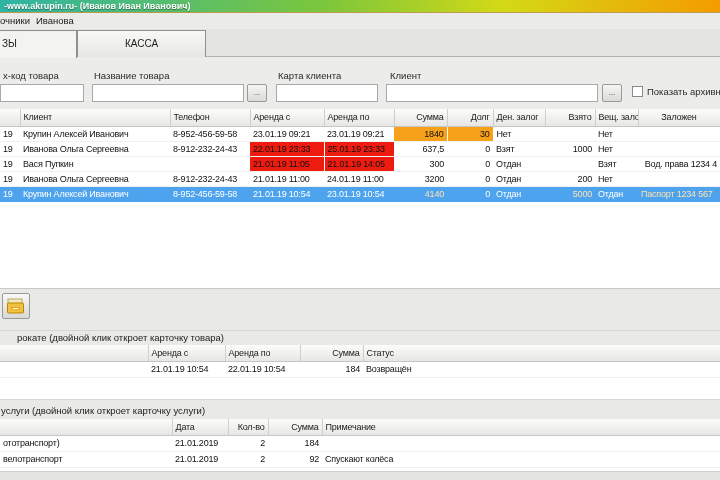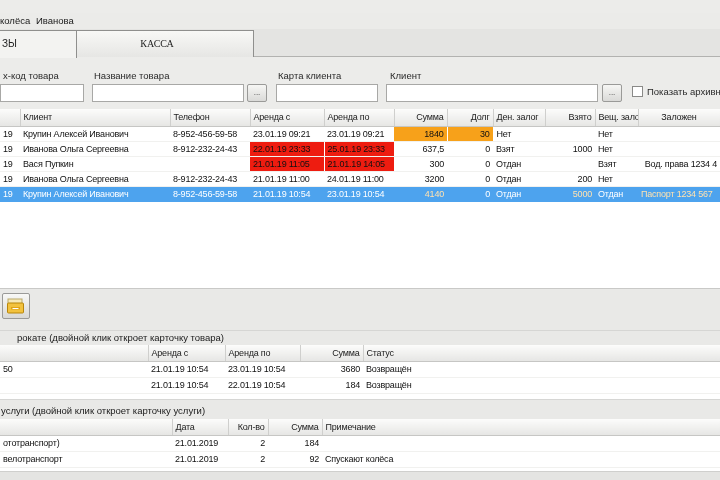--- a/index.html
+++ b/index.html
@@ -20,21 +20,21 @@
   .menu-item.m0 { left:0px; }
   .menu-item.m1 { left:36px; }
 
   
   .tabstrip { position:absolute; left:0; top:29px; width:720px; height:28px; background:#e4e4e2;
     border-bottom:1px solid #b2b2b0; }
   .tab { position:absolute; top:1px; height:27px; font-size:10px; color:#222;
     border:1px solid #8f8f8d; border-bottom:none; background:linear-gradient(#f8f8f6,#e6e6e4); }
   .tab.active { left:-2px; width:79px; background:#f3f3f1; height:28px; z-index:2; }
   .tab.active .tab-label { position:absolute; left:3px; top:7px; }
-  .tab.inactive { left:60px; width:194px;font-family:Liberation Serif, serif; }
+  .tab.inactive { left:77px; width:129px; }
   .tab.inactive .tab-label { position:absolute; left:0; right:0; top:7px; text-align:center; }
 
   
   .filterpanel { position:absolute; left:0; top:57px; width:720px; height:52px; background:#ececea; overflow:hidden; }
   .flabel { position:absolute; top:13px; font-size:9.5px; color:#2a2a2a; white-space:nowrap; }
   .finput { position:absolute; top:27px; height:18px; border:1px solid #a8a8a6; background:#fff;
     font-family:"Liberation Sans",sans-serif; font-size:10px; padding:0 3px; }
   .fbtn { position:absolute; top:27px; width:20px; height:18px; font-size:8px; color:#333;
     border:1px solid #9a9a98; border-radius:2px; background:linear-gradient(#f6f6f4,#dadad8); text-align:center; line-height:16px; cursor:default; }
   .chkwrap { position:absolute; left:632px; top:29px; display:flex; align-items:center; white-space:nowrap; }
@@ -77,23 +77,26 @@
   .bandC .section-title { top:5px; }
 
   .subtableD { position:absolute; left:0; top:419px; width:720px; height:52px; background:#fff; overflow:hidden; }
   .bandE { position:absolute; left:0; top:471px; width:720px; height:9px; background:#e4e4e2; border-top:1px solid #cfcfcd; }
 </style>
 </head>
 <body>
 
 <div class="window">
 
+  <div class="titlebar">
+    <span class="title">-www.akrupin.ru- (Иванов Иван Иванович)</span>
+  </div>
 
   <div class="menubar">
-    <span class="menu-item m0">колёса</span>
+    <span class="menu-item m0">очники</span>
     <span class="menu-item m1">Иванова</span>
   </div>
 
   <div class="tabstrip">
     <div class="tab active">
       <span class="tab-label">ЗЫ</span>
     </div>
     <div class="tab inactive">
       <span class="tab-label">КАССА</span>
     </div>
@@ -248,27 +251,20 @@
           <tr>
             <th style="text-align: left;"></th>
             <th style="text-align: left;">Аренда с</th>
             <th style="text-align: left;">Аренда по</th>
             <th style="text-align: right;">Сумма</th>
             <th style="text-align: left; margin-left: 36px;">Статус</th>
           </tr>
         </thead>
       <tbody>
           <tr>
-            <td style="text-align: left;">50</td>
-            <td style="text-align: left;">21.01.19 10:54</td>
-            <td style="text-align: left;">23.01.19 10:54</td>
-            <td style="text-align: right;">3680</td>
-            <td style="text-align: left;">Возвращён</td>
-          </tr>
-          <tr>
             <td style="text-align: left;"></td>
             <td style="text-align: left;">21.01.19 10:54</td>
             <td style="text-align: left;">22.01.19 10:54</td>
             <td style="text-align: right;">184</td>
             <td style="text-align: left;">Возвращён</td>
           </tr>
         </tbody>
     </table>
   </div>
 

